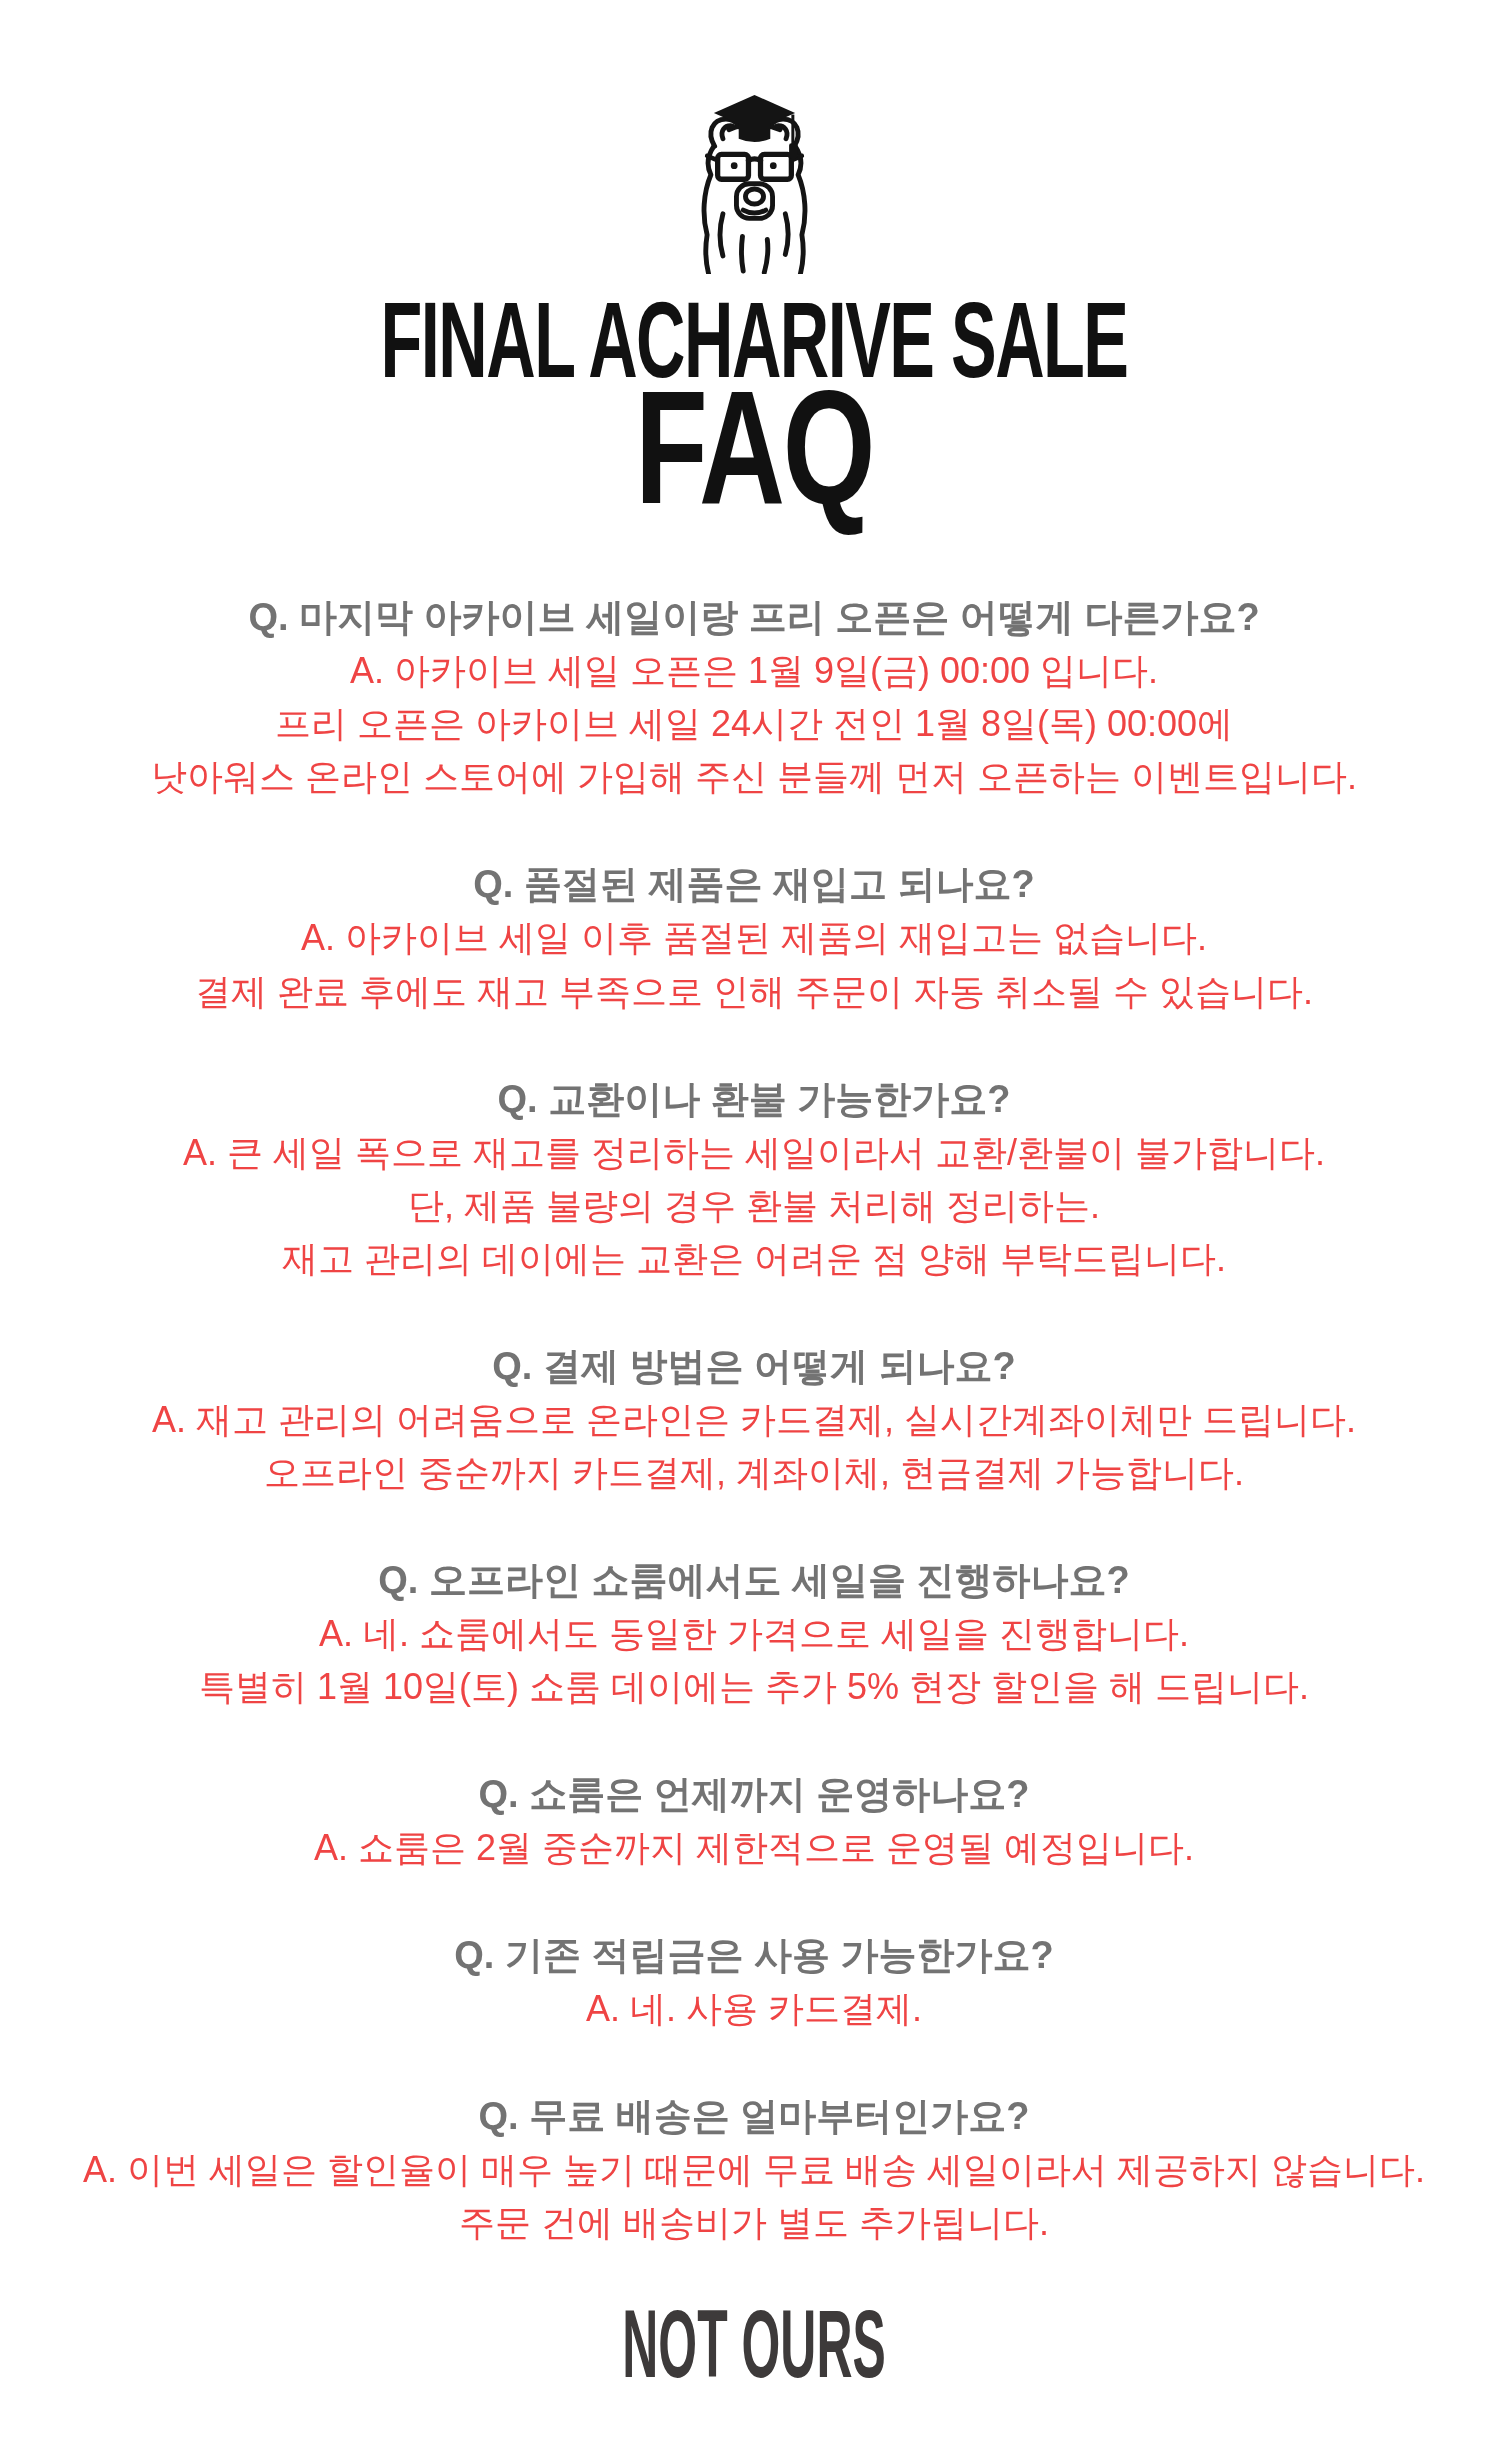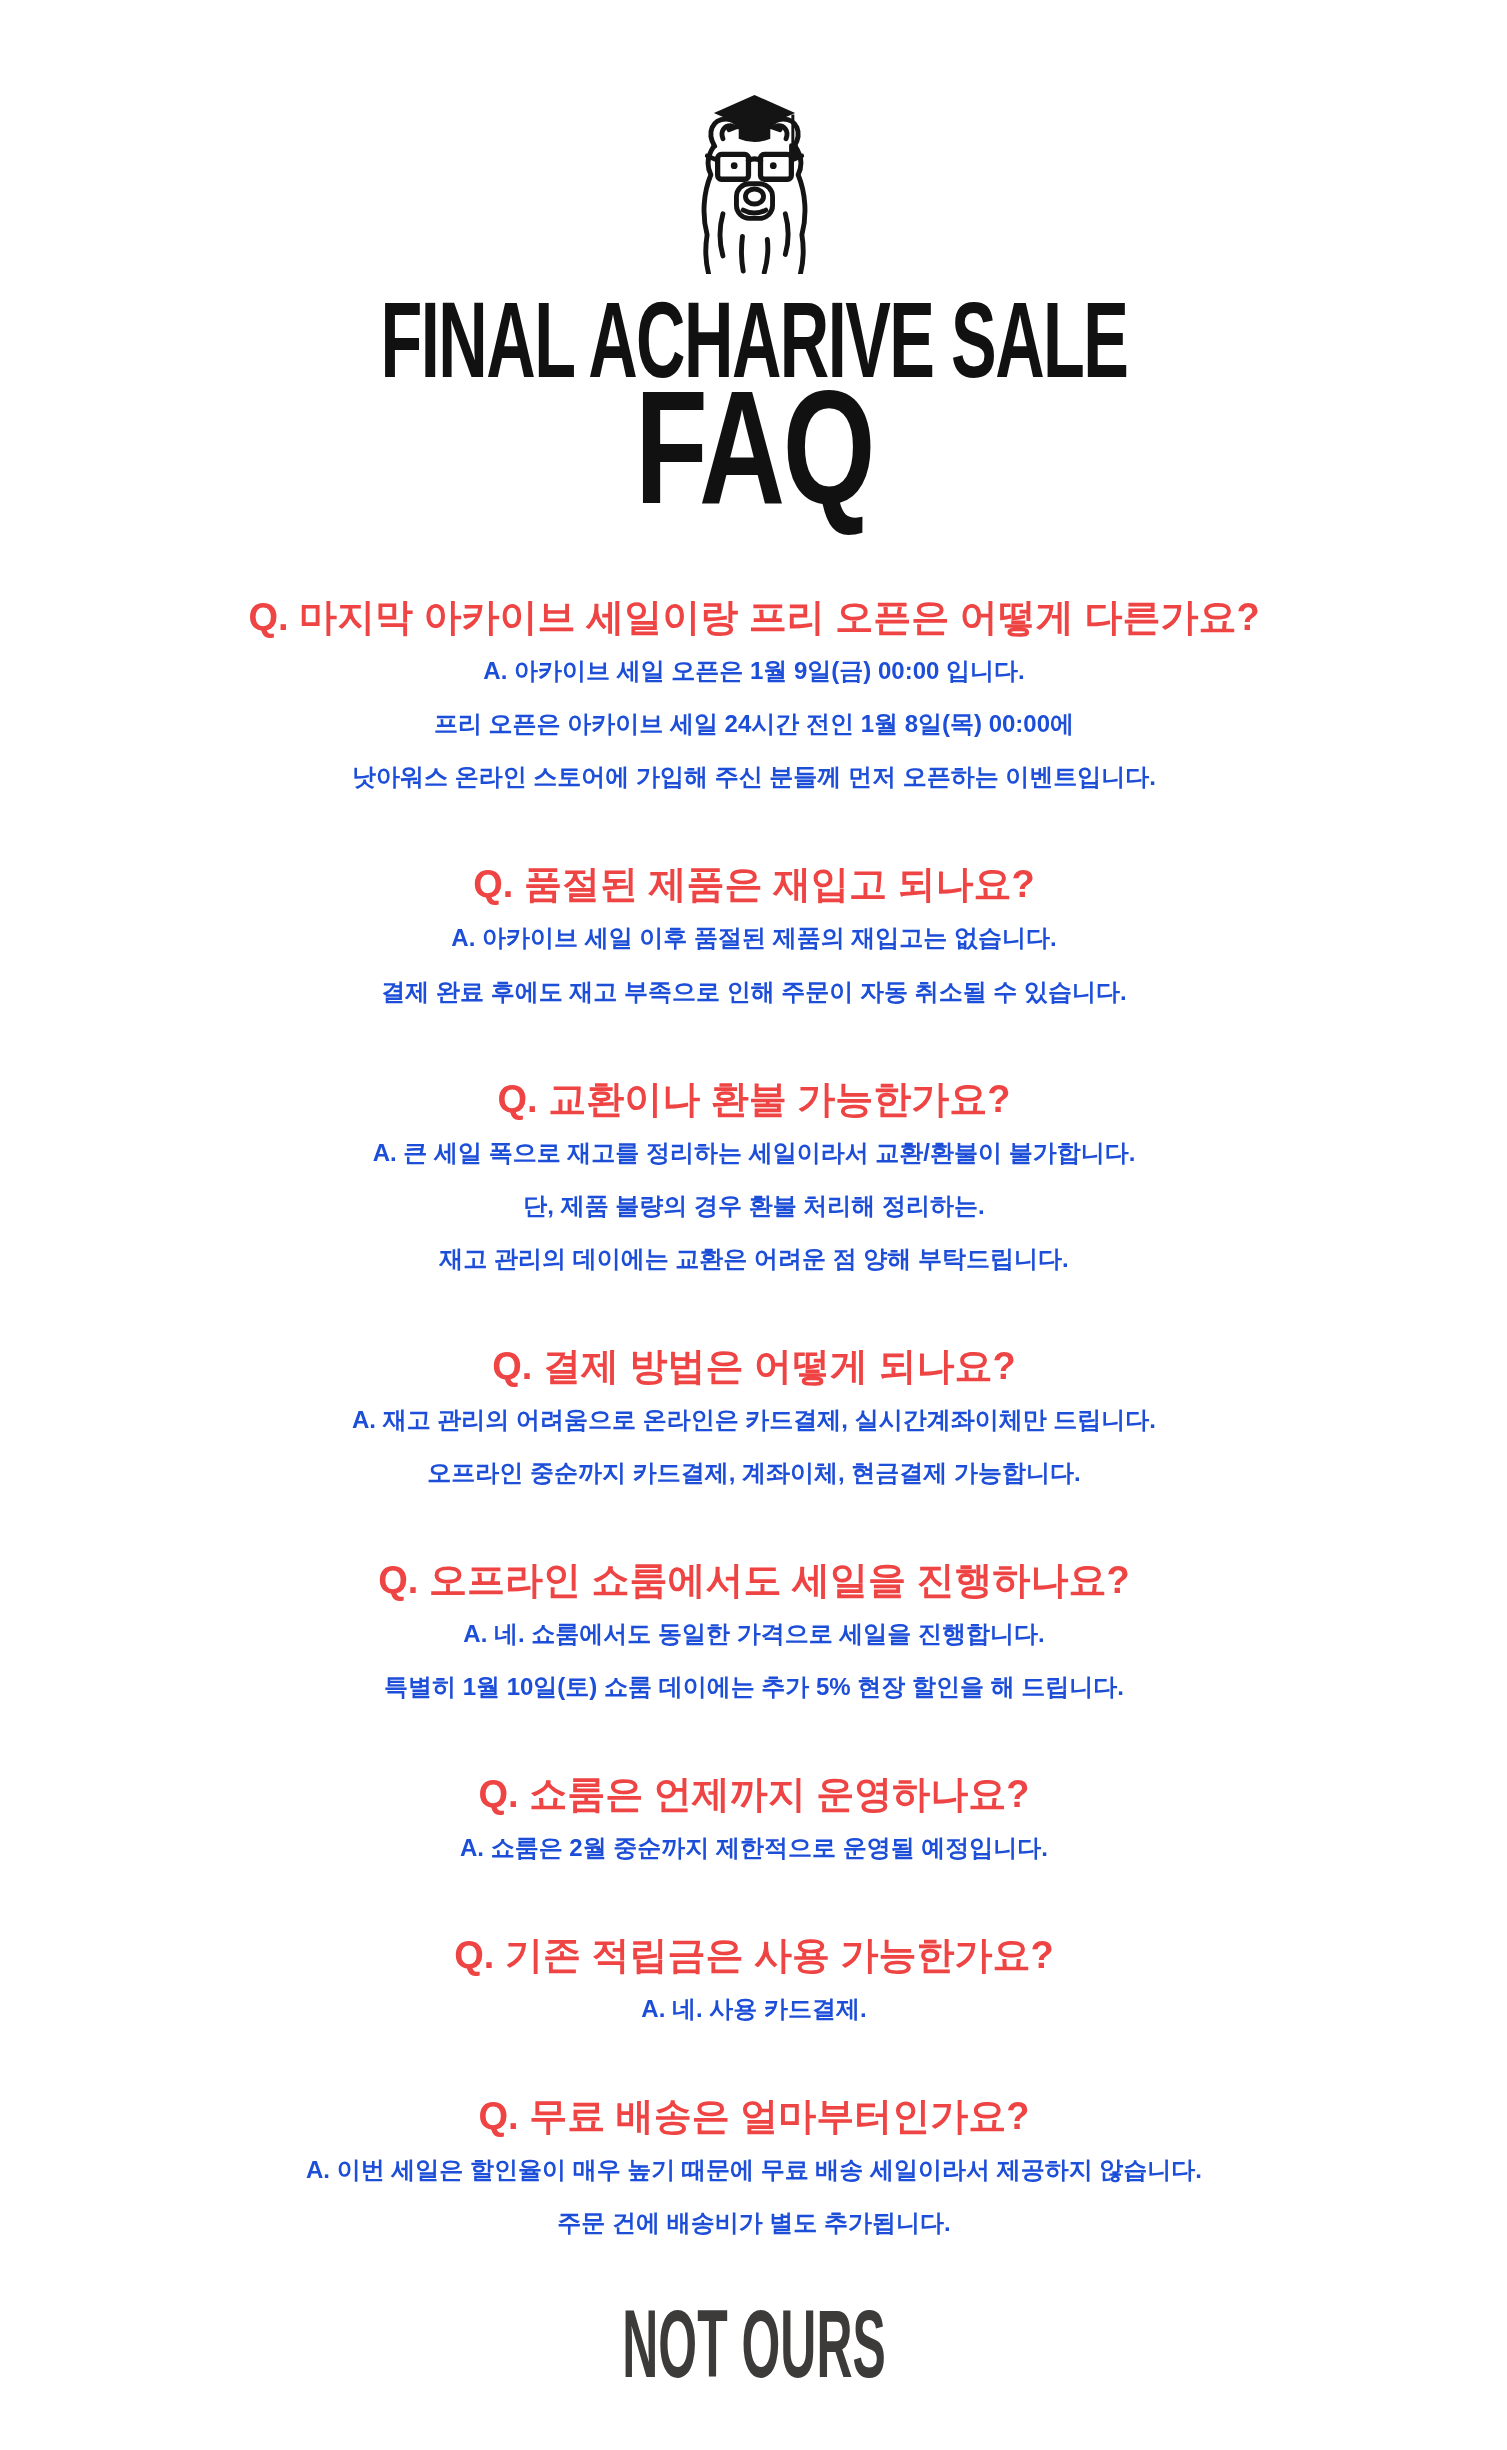--- a/index.html
+++ b/index.html
@@ -50,28 +50,28 @@
     margin: 79px auto 0 auto;
     width: 1461px;
   }
   .faq-item {
     margin-bottom: 55px;
   }
   .question {
     font-size: 38px;
     line-height: 53px;
     font-weight: 800;
-    color: #ef4444;
+    color: #737373;
     text-align: center;
   }
   .answer-line {
-    font-size: 24px;
+    font-size: 36px;
     line-height: 53px;
-    font-weight: 700;
-    color: #1d4ed8;
+    font-weight: 400;
+    color: #ef4444;
   }
   .gap-above {
     margin-top: 1px;
   }
   .footer-mark {
     margin-top: 47px;
     font-size: 96px;
     line-height: 79px;
     font-weight: 700;
     white-space: nowrap;

